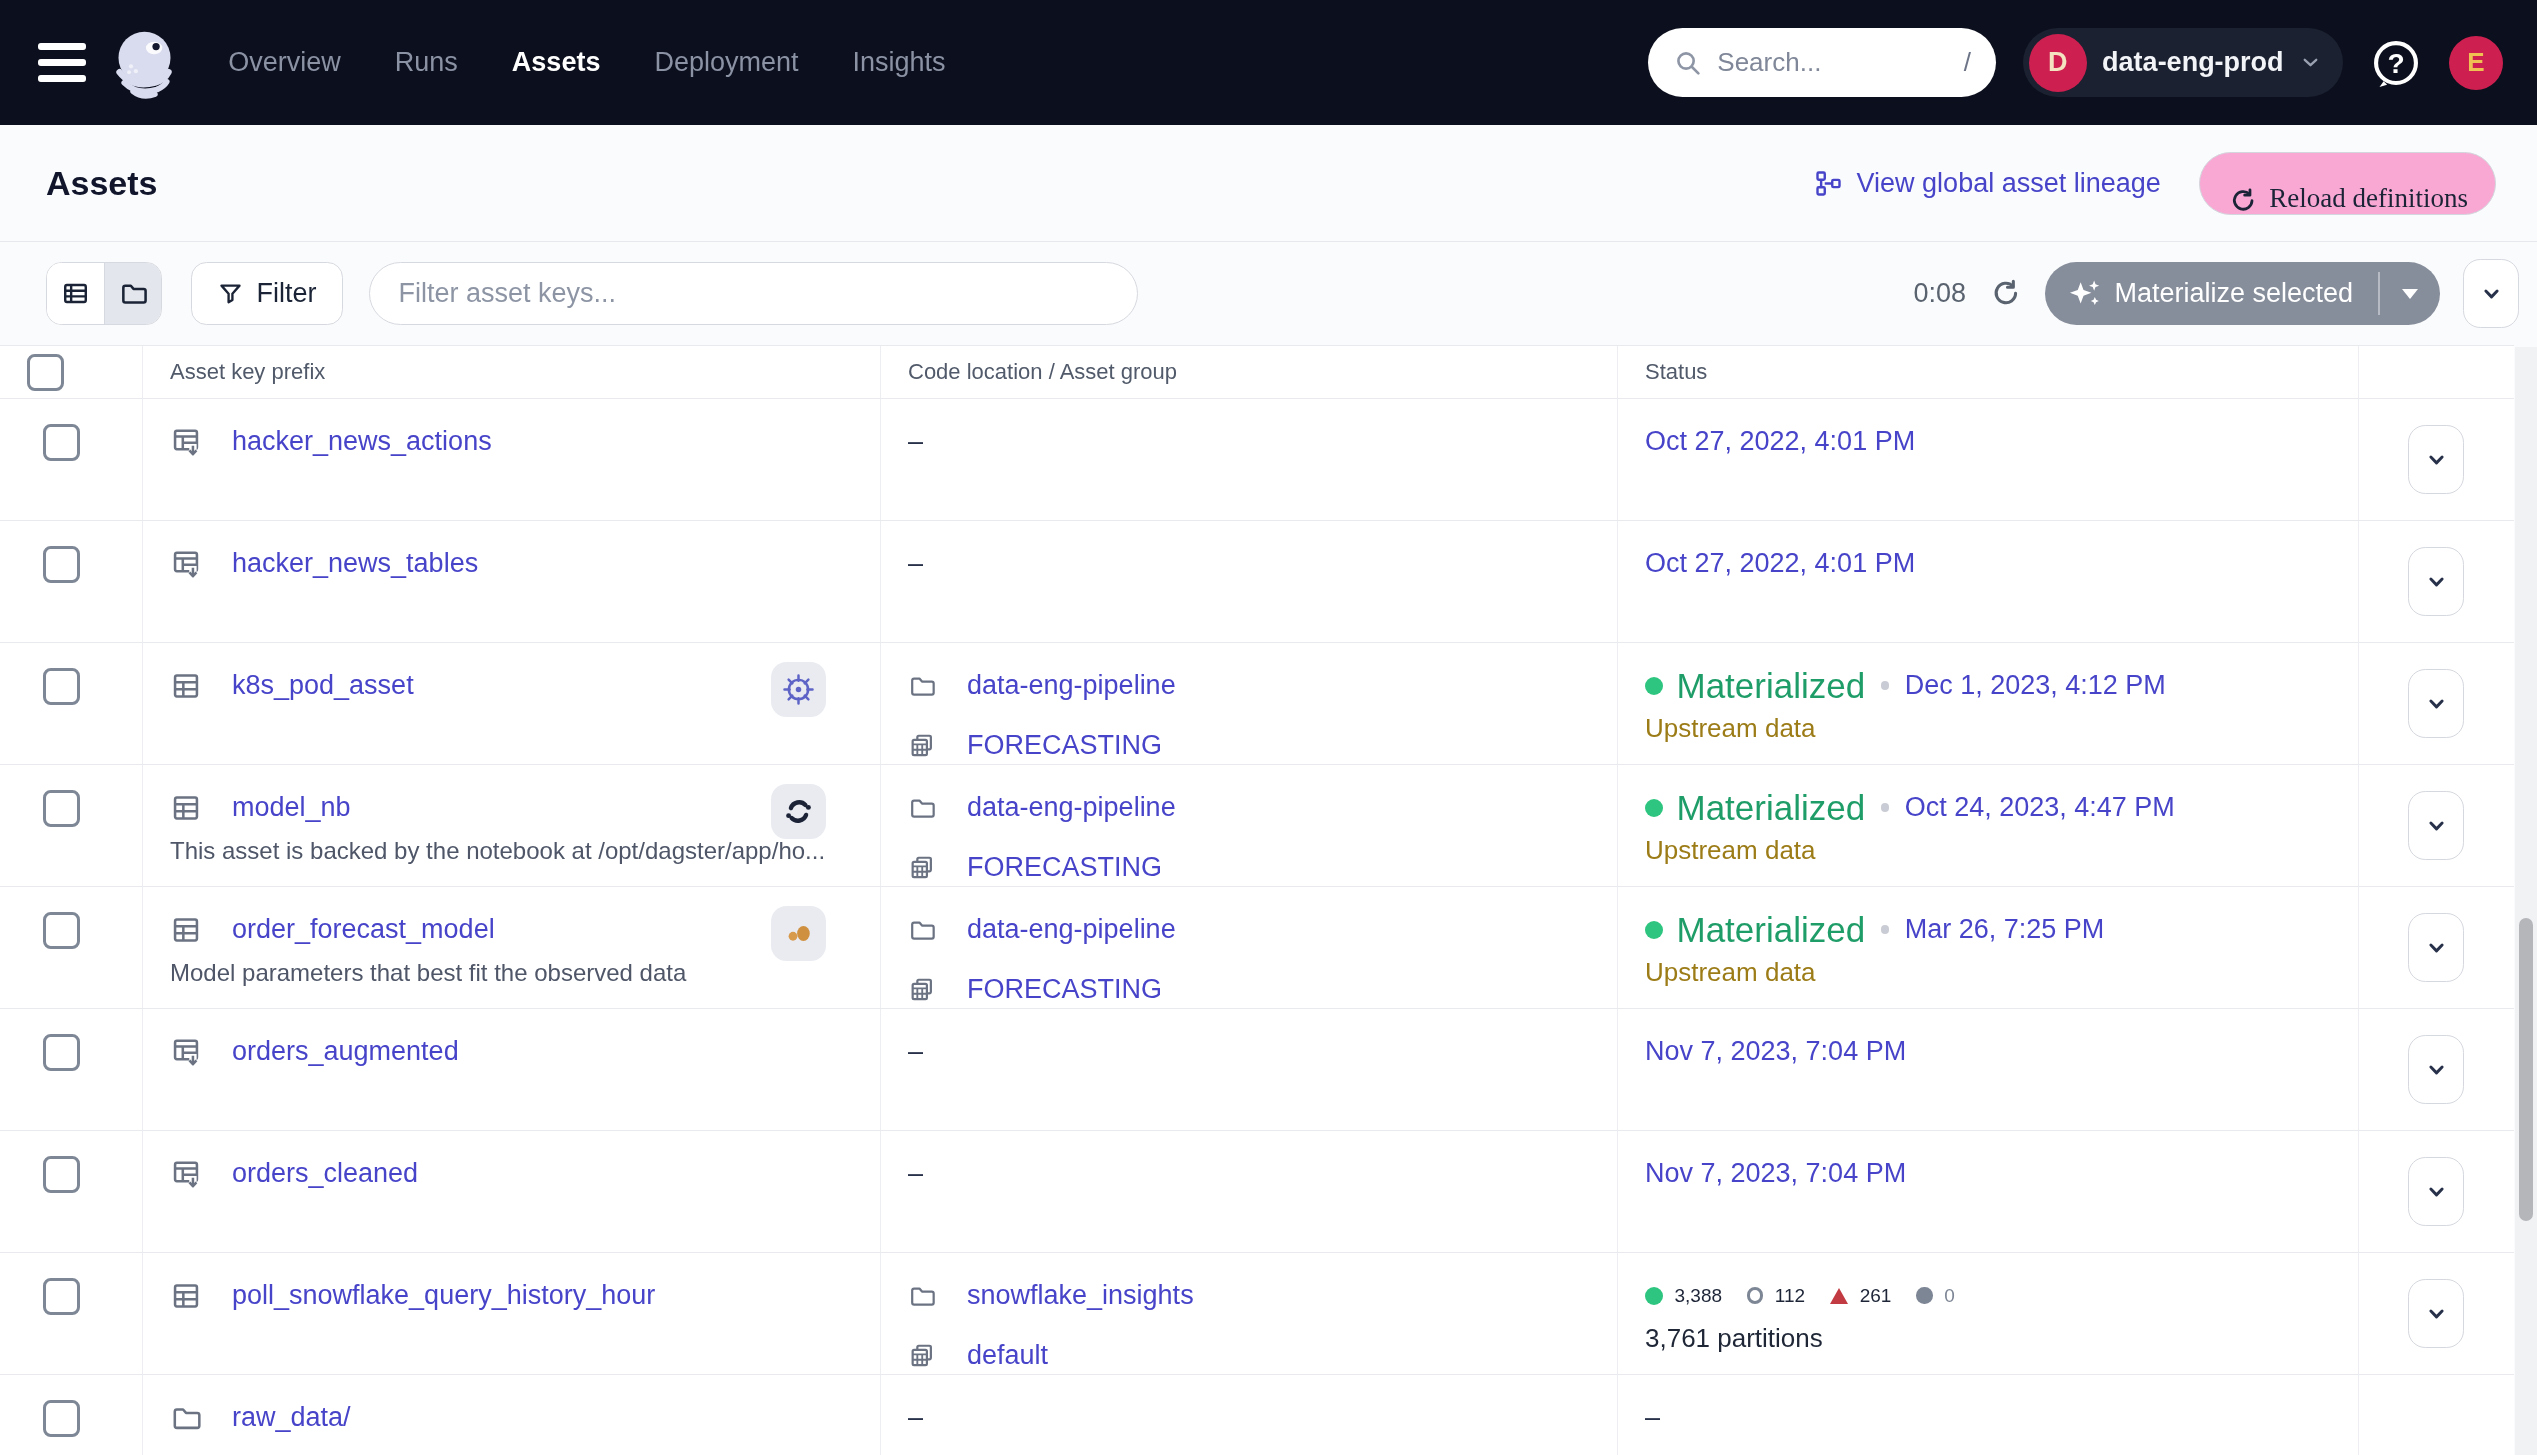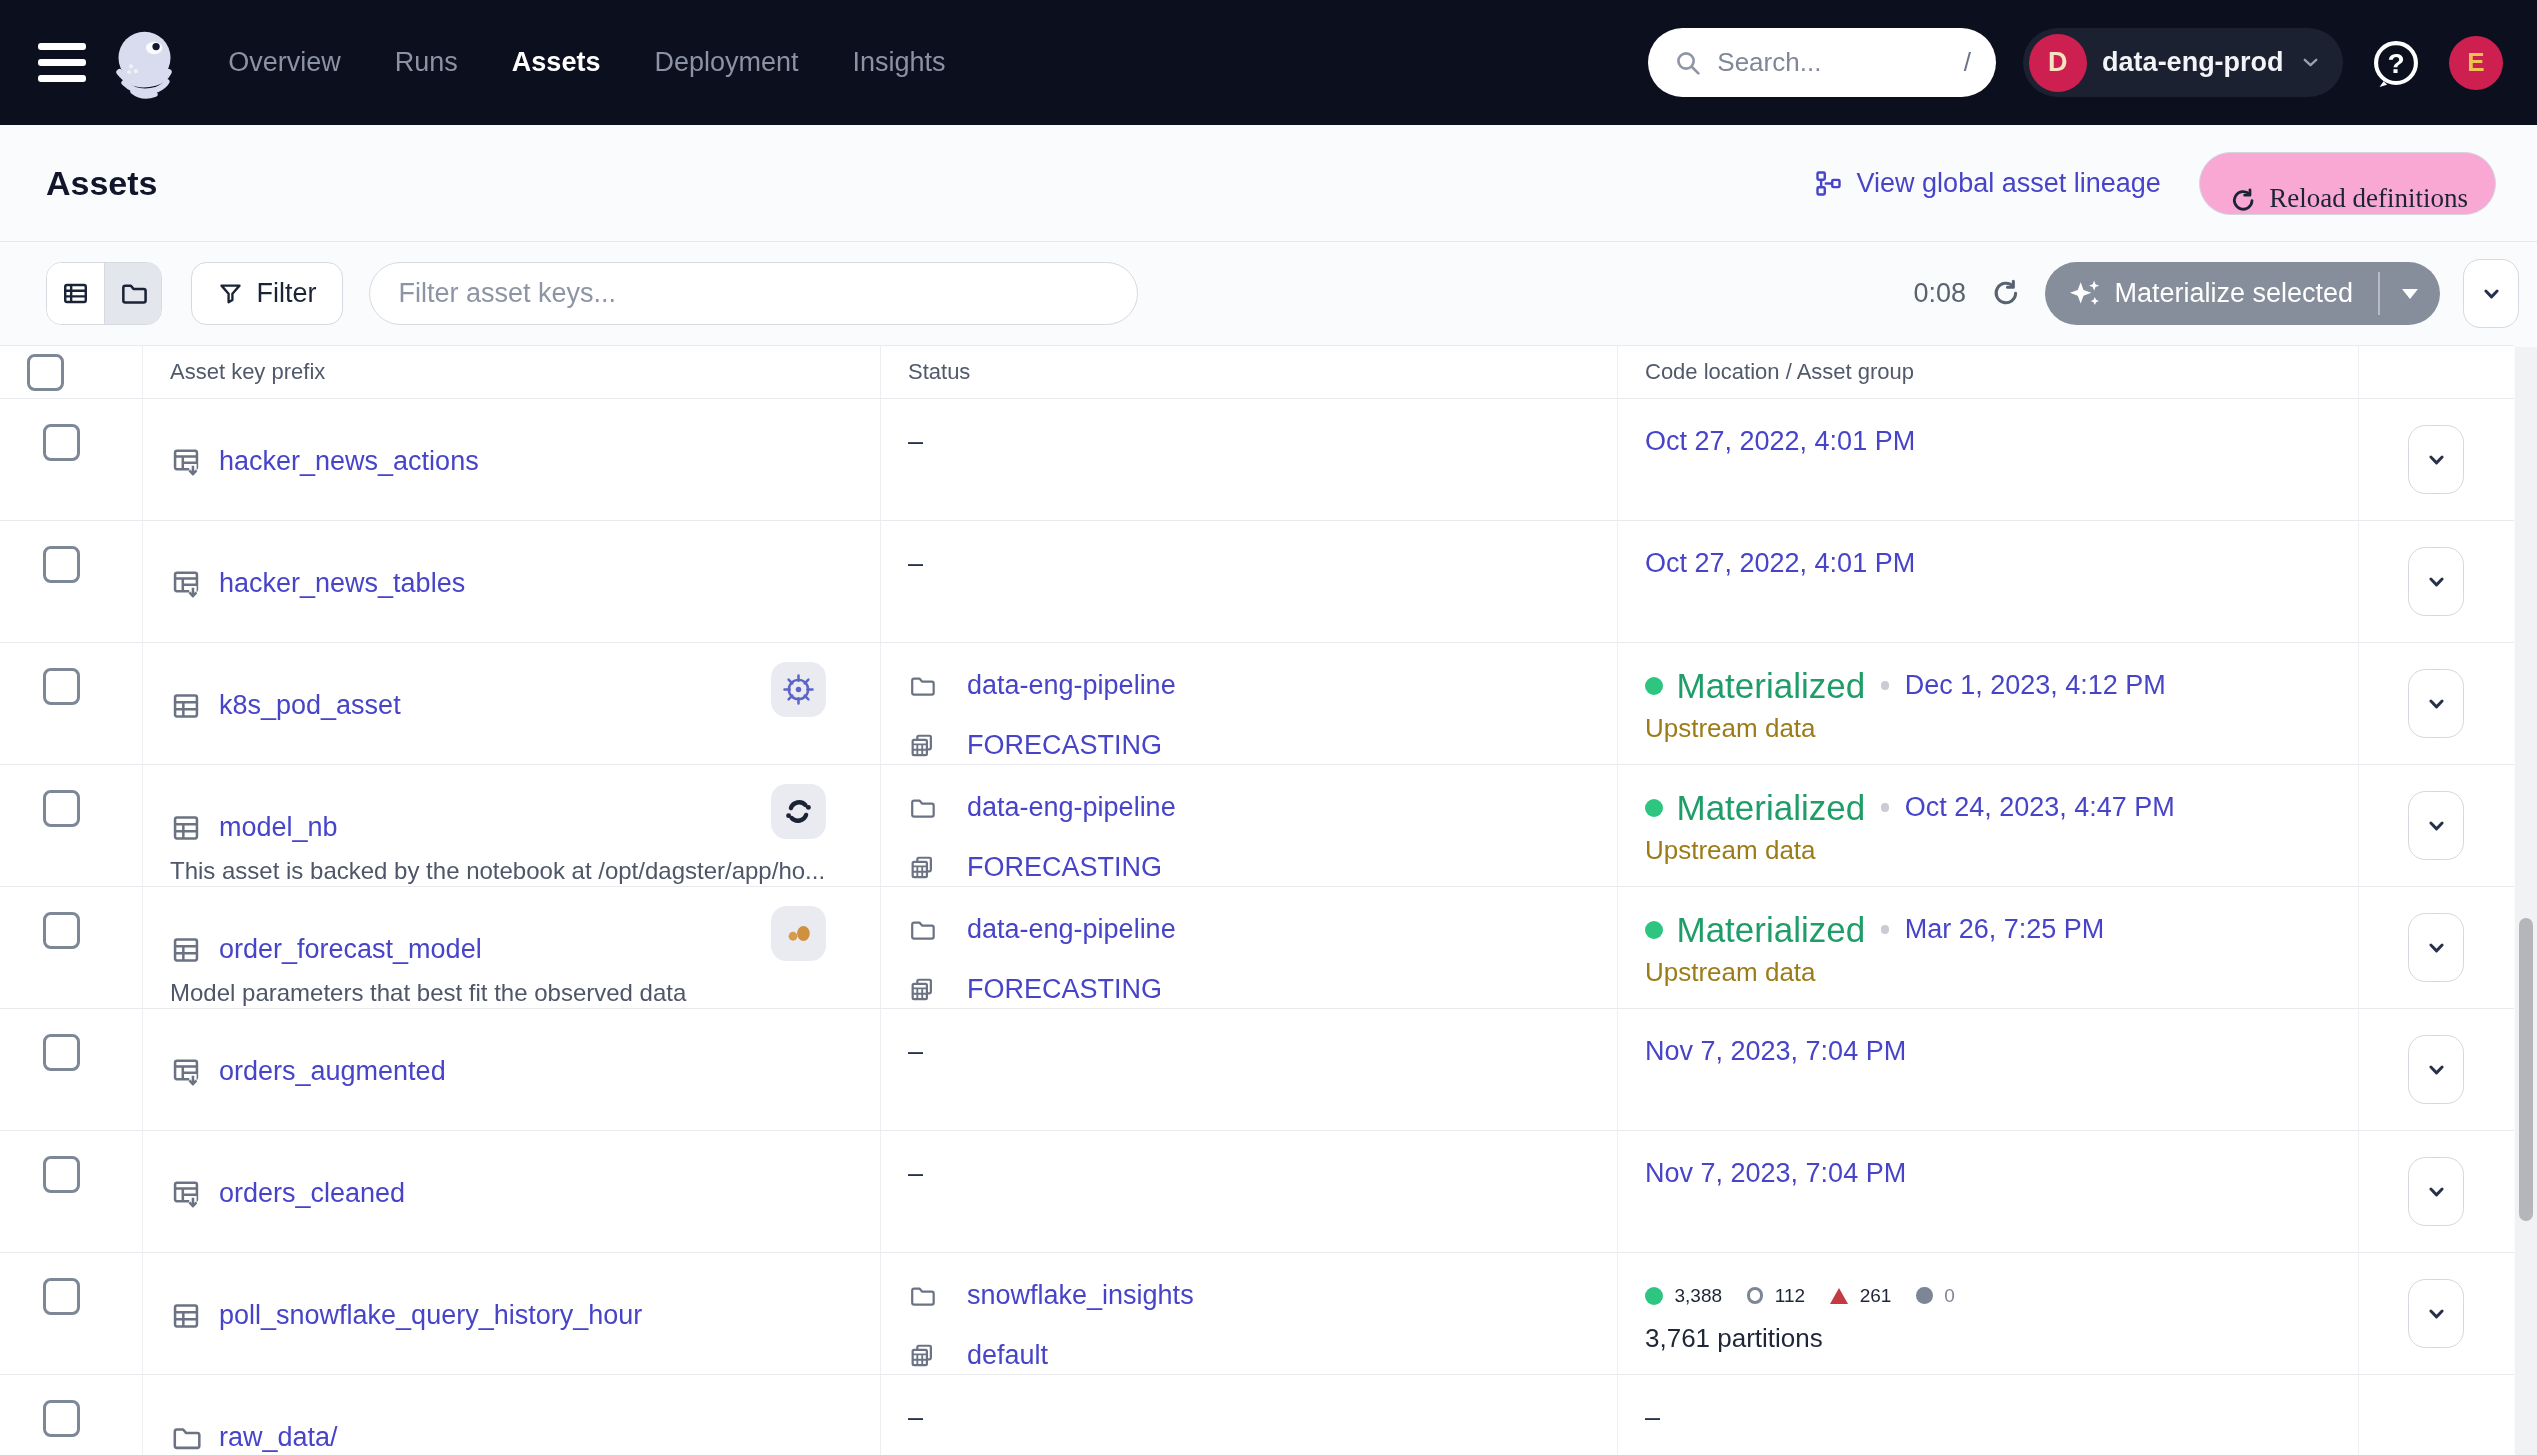--- a/index.html
+++ b/index.html
@@ -97,21 +97,21 @@
   .t-head .hcell{ display:flex; align-items:center; font-size:22px; color:#515a6a; padding-left:27px; }
   .c-b{ border-right:1.9px solid #eceef1; }
   .t-row{ height:122px; border-bottom:1.9px solid #e8eaee; }
   .cell{ position:relative; overflow:hidden; }
   .c-check{ padding:25px 0 0 43px; }
   .t-head .c-check{ padding-top:0; display:flex; align-items:center; }
   .checkbox{
     width:37px; height:37px; border:3.4px solid #7e8796; border-radius:7.7px; background:#fff; display:block; cursor:pointer;
   }
   .c-key{ padding:25px 0 0 27px; }
-  .key-line{ display:flex; align-items:center; gap:17px; height:35px;margin-top:20px; }
+  .key-line{ display:flex; align-items:center; gap:30px; height:35px; }
   .key-link{ font-size:27px; color:var(--accent,#4744c9); text-decoration:none; cursor:pointer; white-space:nowrap; }
   .desc{ margin-top:11.5px; font-size:24px; color:#4e5668; white-space:nowrap; overflow:hidden; max-width:682px; }
   .badge{
     position:absolute; top:19px; right:54px; width:55px; height:55px; border-radius:15.4px;
     background:#e9ebf1; display:flex; align-items:center; justify-content:center;
   }
   .badge svg{ display:none; }
   .badge[data-badge="kubernetes"] .b-kubernetes{ display:block; }
   .badge[data-badge="noteable"] .b-noteable{ display:block; }
   .badge[data-badge="dots"] .b-dots{ display:block; }
@@ -280,22 +280,22 @@
     </svg>
   </button>
 </section>
 
 <section class="asset-table">
   <div class="grid t-head">
     <div class="hcell c-check c-b">
         <span class="checkbox"></span>
       </div>
     <div class="hcell c-b">Asset key prefix</div>
+    <div class="hcell c-b">Code location / Asset group</div>
     <div class="hcell c-b">Status</div>
-    <div class="hcell c-b">Code location / Asset group</div>
     <div class="hcell"></div>
   </div>
   <div id="rows">
       <div class="grid t-row">
     <div class="cell c-check c-b">
           <span class="checkbox"></span>
         </div>
     <div class="cell c-key c-b">
       <div class="key-line">
         <span class="asset-icon" data-icon="table-arrow">

